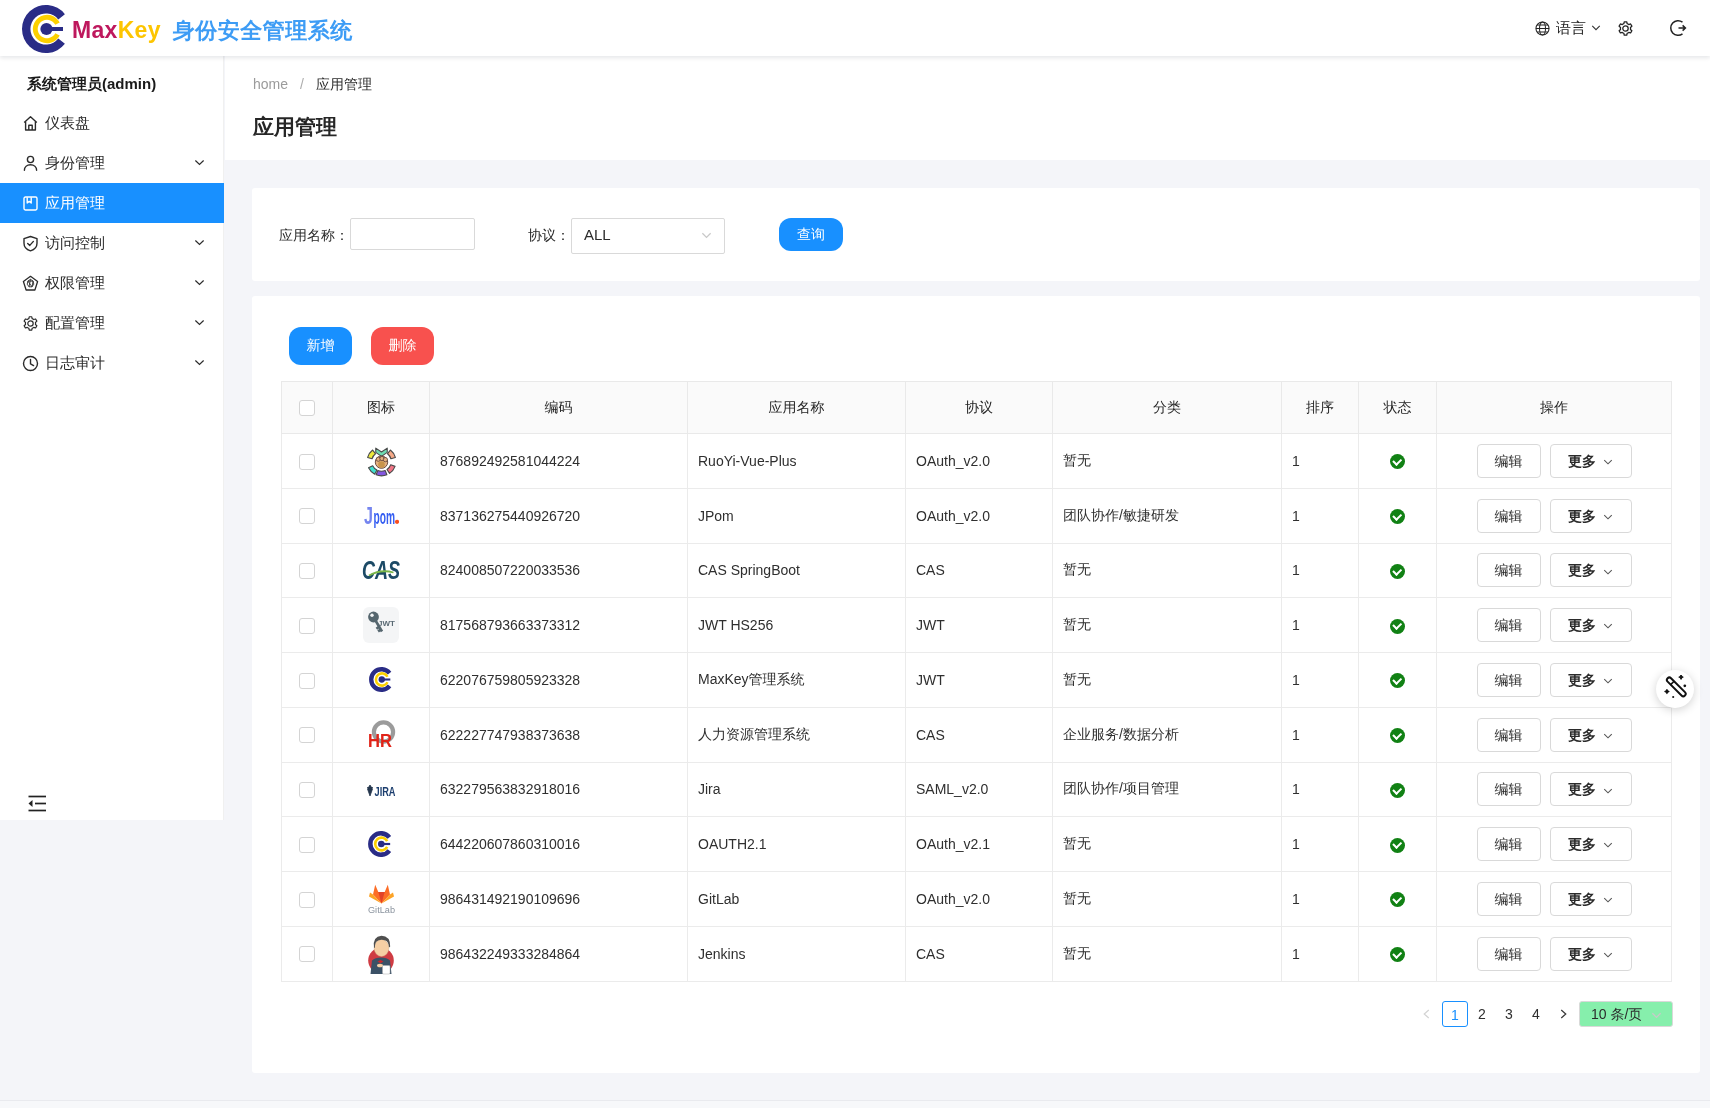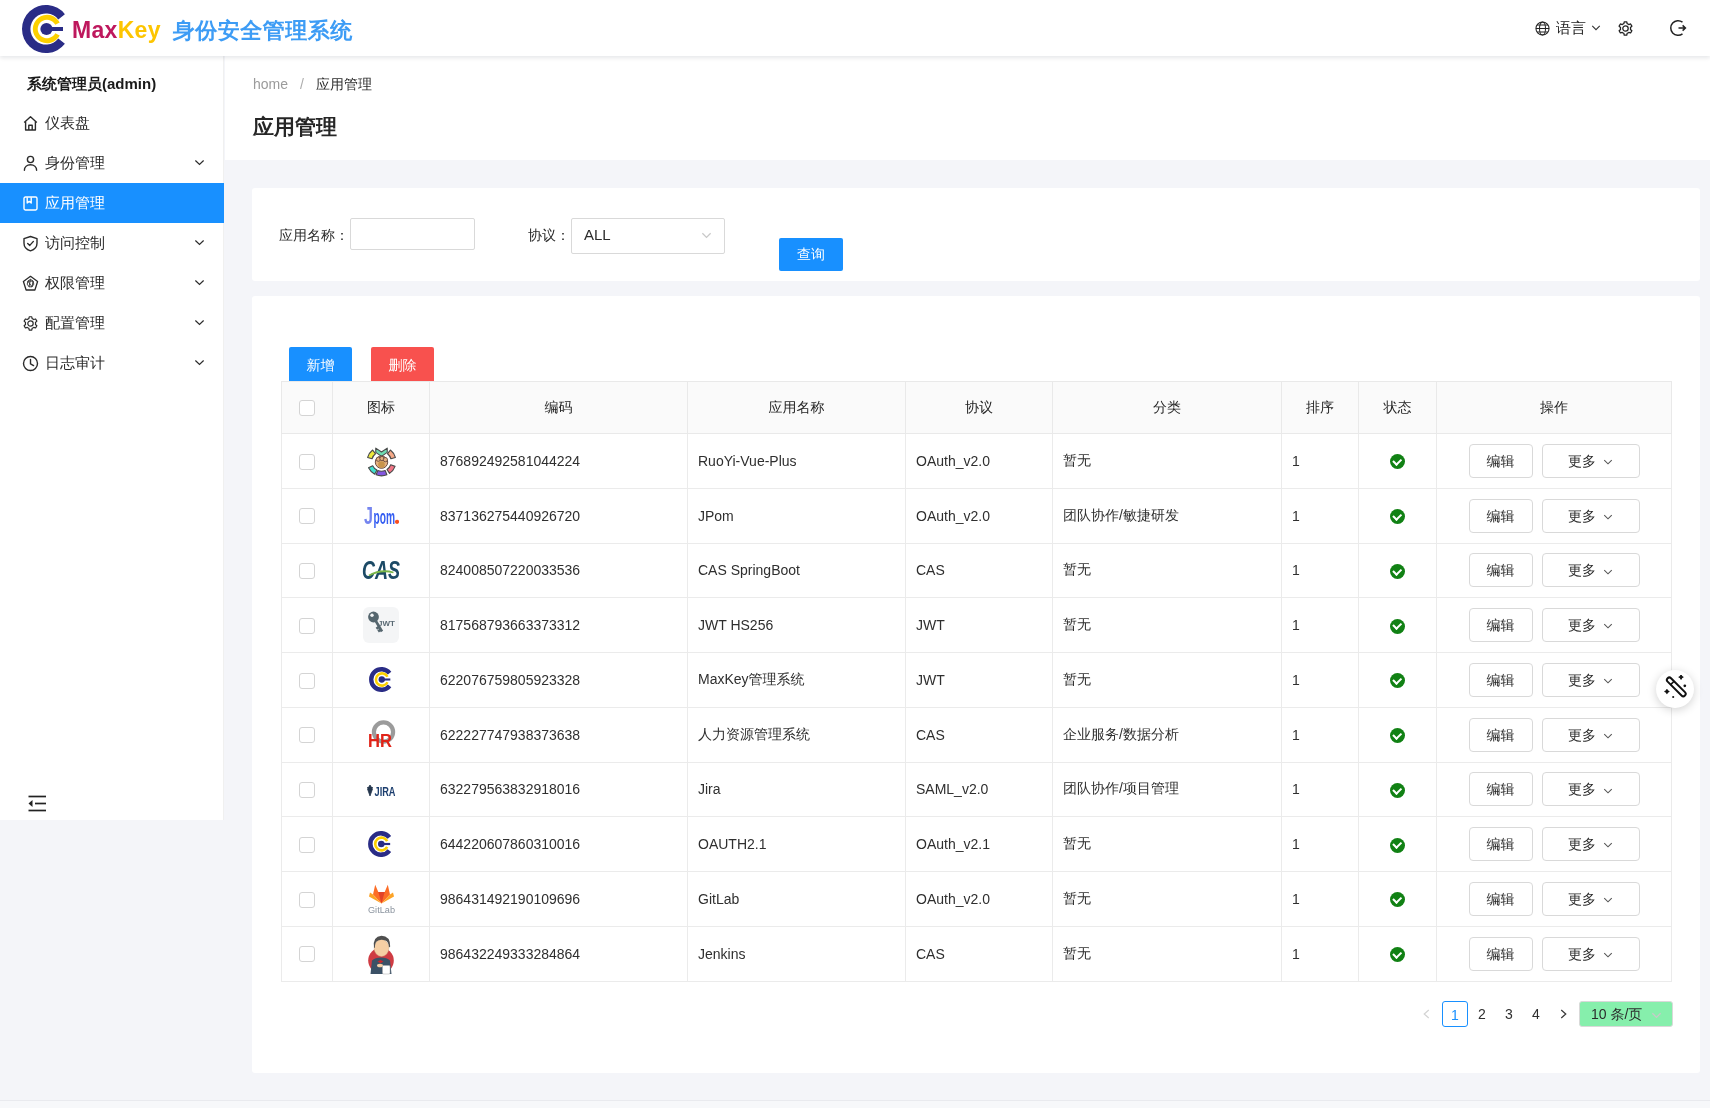--- a/index.html
+++ b/index.html
@@ -30,35 +30,35 @@
   .crumb .cur { color:#2b2b2b; }
   .ptitle { position:absolute; left:253px; top:113px; font-size:21px; font-weight:bold; color:#262626; }
   .card { position:absolute; background:#fff; border-radius:3px; }
   .card1 { left:252px; top:188px; width:1448px; height:93px; }
   .card2 { left:252px; top:296px; width:1448px; height:777px; }
   
   .f-lab { position:absolute; top:227px; font-size:14px; color:#2b2b2b; }
   .inp { position:absolute; left:350px; top:218px; width:125px; height:32px; border:1px solid #d9d9d9; border-radius:2px; background:#fff; }
   .fsel { position:absolute; left:571px; top:218px; width:154px; height:36px; border:1px solid #d9d9d9; border-radius:2px; background:#fff; }
   .fsel .v { position:absolute; left:12px; top:7px; font-size:15px; color:#2b2b2b; }
-  .btn { display:flex; align-items:center; justify-content:center; font-size:14px; border-radius:2px; color:#fff;margin-top:20px; }
+  .btn { display:flex; align-items:center; justify-content:center; font-size:14px; border-radius:12px; color:#fff; }
   .q { position:absolute; left:779px; top:218px; width:64px; height:33px; background:#1890ff; }
   .add { position:absolute; left:289px; top:327px; width:63px; height:38px; background:#1890ff; }
   .del { position:absolute; left:371px; top:327px; width:63px; height:38px; background:#f8514e; }
   
   table.grid { position:absolute; left:281px; top:381px; width:1390px; border-collapse:collapse; table-layout:fixed; font-size:14px; color:#2f2f2f; }
   .grid th { background:#fafafa; font-weight:500; color:#262626; height:52px; border:1px solid #e9e9e9; text-align:center; font-size:14px; }
   .grid td { border:1px solid #ebebeb; height:54.75px; padding:0 10px; background:#fff; }
   .grid td.c { text-align:center; padding:0; }
   .cb { display:inline-block; width:16px; height:16px; border:1px solid #d4d4d4; border-radius:3px; background:#fff; vertical-align:middle; }
   .okc { display:inline-block; width:15px; height:15px; border-radius:50%; background:#118114; position:relative; vertical-align:middle; }
   .okc:after { content:""; position:absolute; left:3.4px; top:3.8px; width:6.4px; height:3.6px; border-left:2px solid #fff; border-bottom:2px solid #fff; transform:rotate(-45deg); }
   .ob { display:inline-block; border:1px solid #d9d9d9; border-radius:4px; background:#fff; color:#2b2b2b; font-size:14px; text-align:center; vertical-align:middle; }
   .edit { width:64px; height:34px; line-height:32px; }
-  .more { width:98px; height:34px; line-height:32px; margin-left:9px; }
+  .more { width:82px; height:34px; line-height:32px; margin-left:9px;font-weight:bold; }
   .icn { display:inline-block; vertical-align:middle; }
   
   .pag { position:absolute; left:0; top:1001px; width:1448px; height:26px; }
   .pg { position:absolute; top:0; height:26px; line-height:26px; text-align:center; font-size:14px; color:#2f2f2f; }
   .pg.box { width:26px; border:1px solid #1890ff; border-radius:3px; color:#1890ff; background:#fff; }
   .psel { position:absolute; left:1579px; top:0; width:94px; height:26px; border:1px solid #d9d9d9; border-radius:3px; background:#86efac; line-height:24px; font-size:14px; color:#2b2b2b; padding-left:11px; }
   
   .fab { position:absolute; left:1656px; top:670px; width:38px; height:38px; border-radius:50%; background:#fff; box-shadow:0 2px 10px rgba(0,0,0,.18); z-index:40; display:flex; align-items:center; justify-content:center; }
   .footband { position:absolute; left:0; top:1100px; width:1710px; height:8px; background:#f7f8fa; border-top:1px solid #e9eaee; }
 </style>

